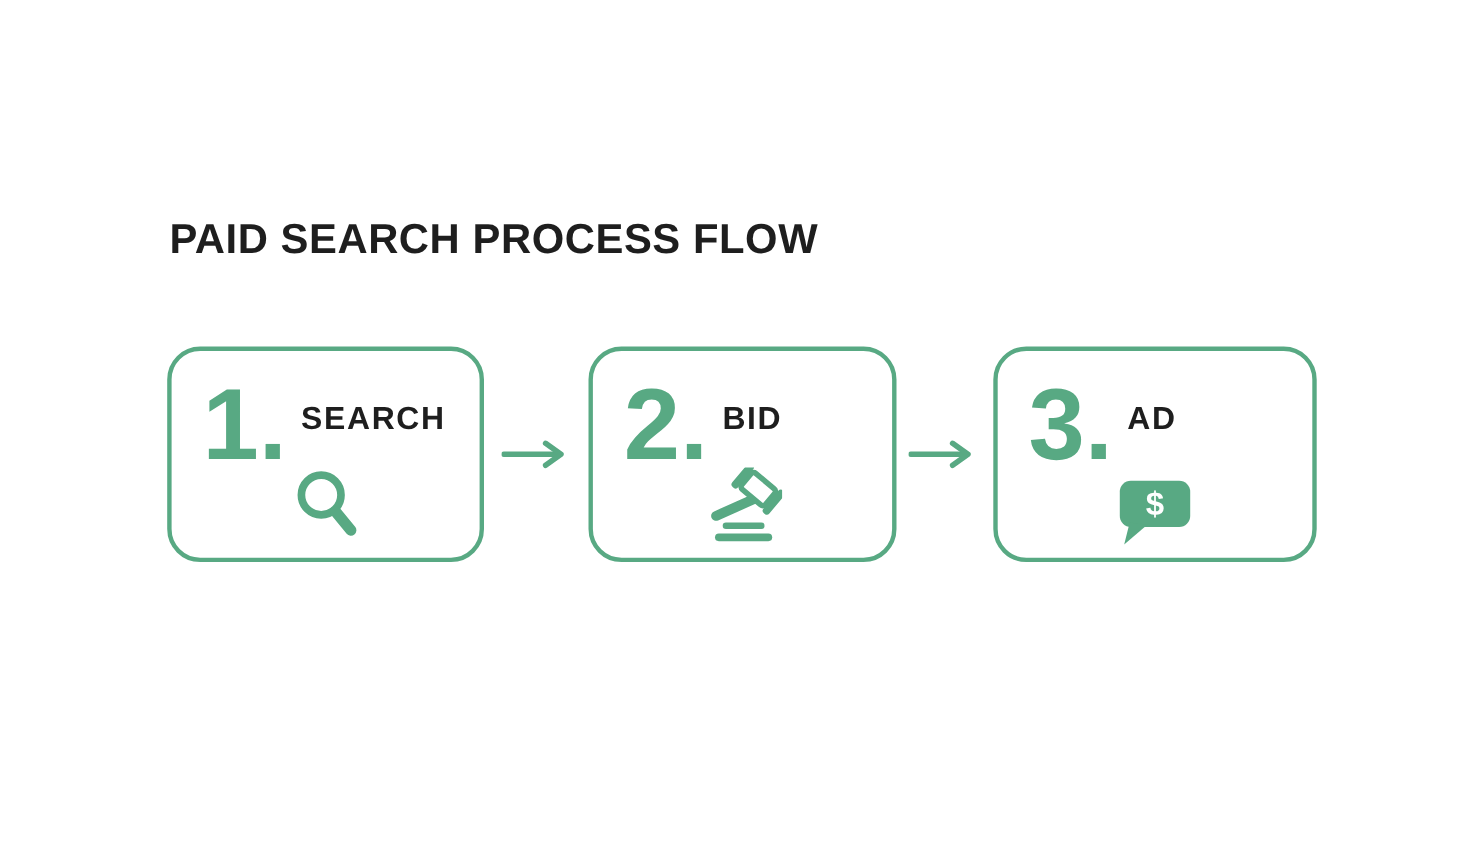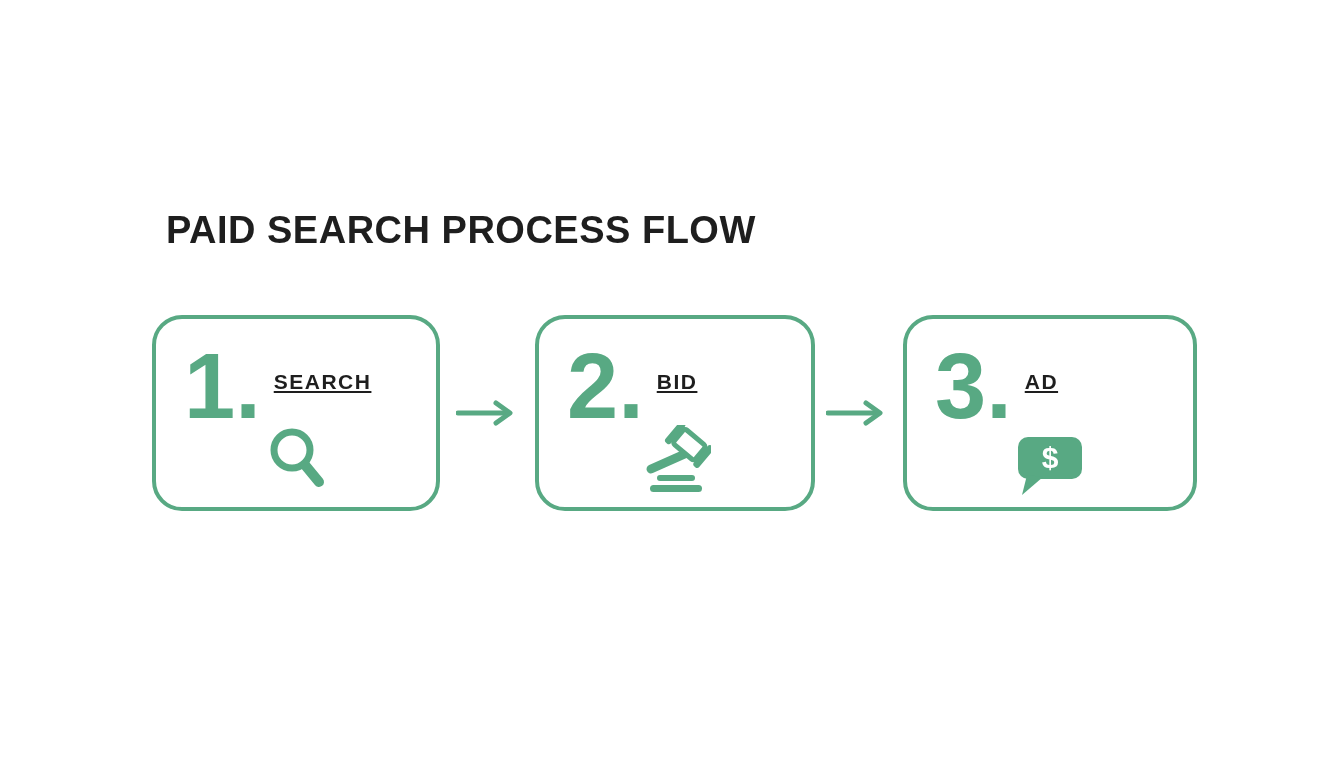--- a/index.html
+++ b/index.html
@@ -12,21 +12,21 @@
   body {
     width: 1344px; height: 768px;
     background: var(--background);
     font-family: "Liberation Sans", sans-serif;
     overflow: hidden; position: relative;
   }
   .canvas { position: absolute; inset: 0; }
 
   .title {
     position: absolute; left: 150px; top: 195px;
-    margin: 16px;
+    margin: 4px;
     font-size: 38px; font-weight: 700; line-height: 1;
     letter-spacing: 0.5px;
     color: var(--heading-color);
   }
 
   .step-box {
     position: absolute; top: 315px; height: 196px;
     border: 4px solid var(--accent-green);
     border-radius: 30px;
     background: var(--background);
@@ -38,25 +38,24 @@
   .box-head {
     position: absolute; left: 28px; top: 21px;
     display: flex; align-items: center; gap: 13px;
     white-space: nowrap;
   }
   .step-number {
     font-size: 92px; font-weight: 700; line-height: 1;
     color: var(--accent-green);
   }
   .step-label {
-    font-size: 21px; font-weight: 700; line-height: 1.1;
+    font-size: 29px; font-weight: 700; line-height: 1.1;
     letter-spacing: 1.5px;
     color: var(--heading-color);
     margin-top: -8px;
-    text-decoration: underline;
   }
 
   .icon-wrap {
     position: absolute; top: 106px; left: 50%;
     transform: translateX(-50%);
     width: 72px; height: 72px;
     color: var(--accent-green);
   }
   .icon-wrap svg { display: block; width: 72px; height: 72px; }
 

